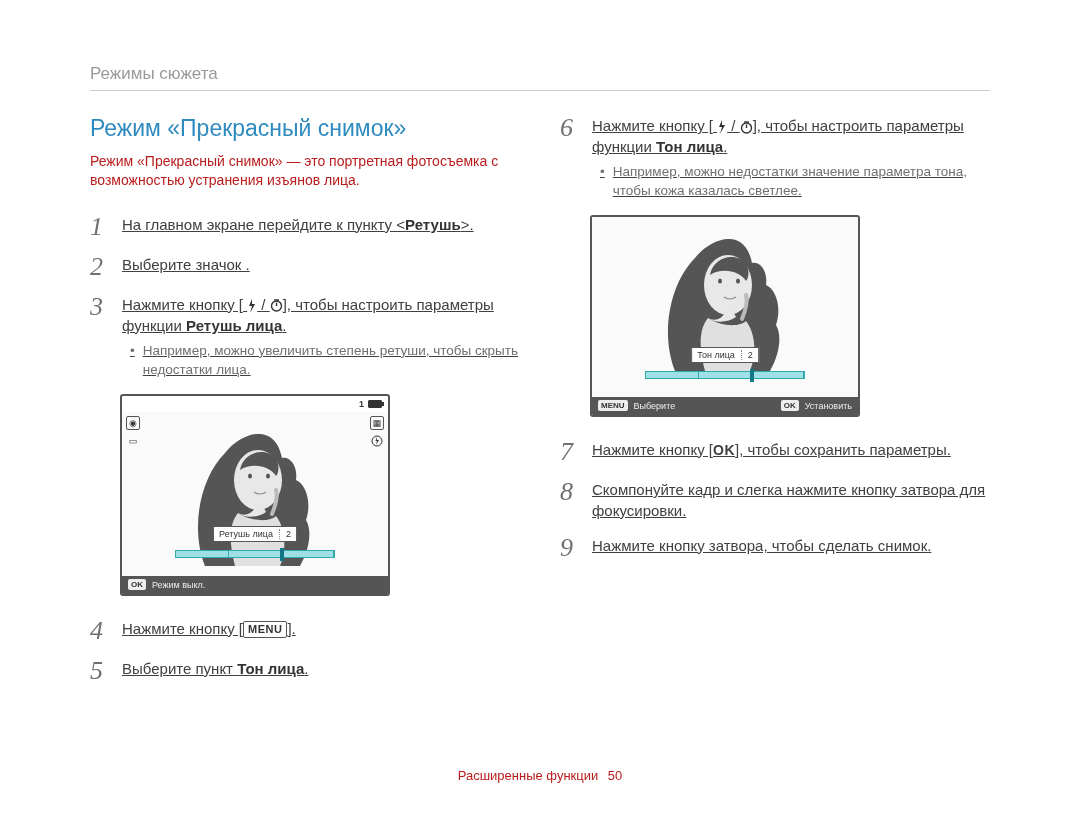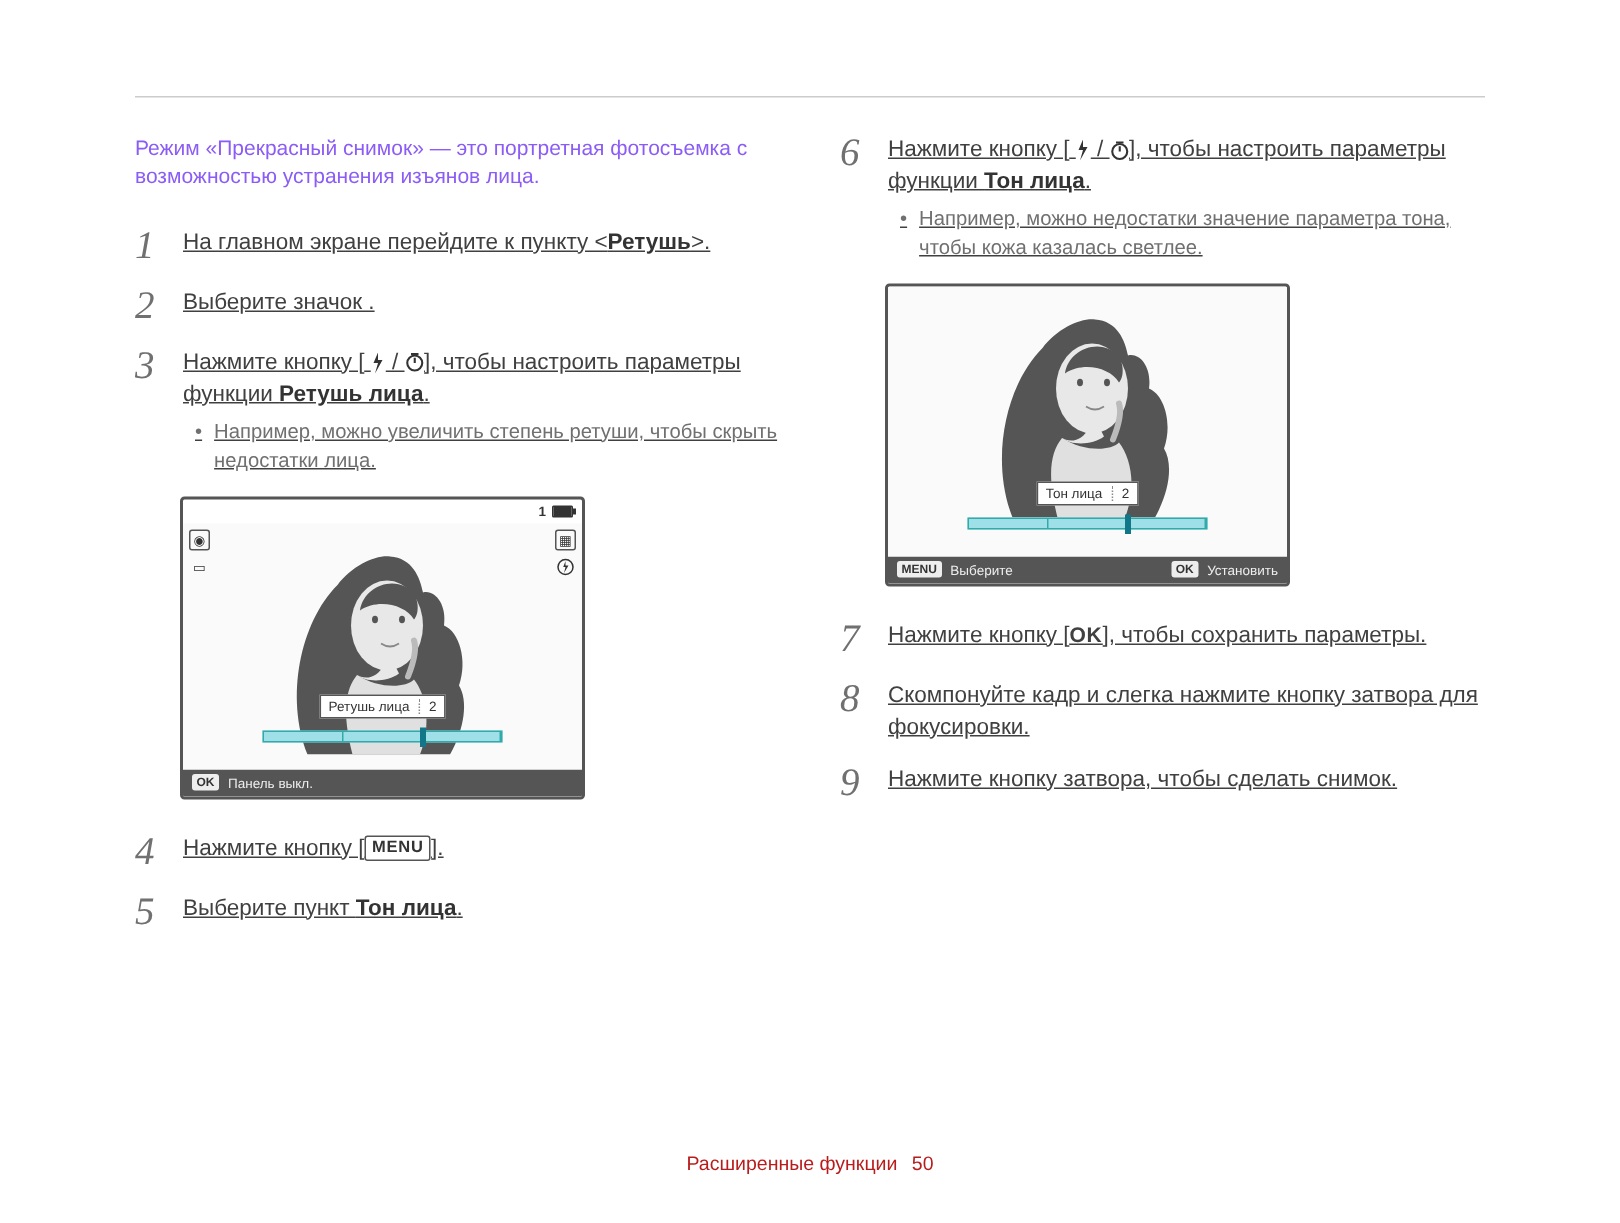--- a/index.html
+++ b/index.html
@@ -33,21 +33,21 @@
     flex: 1;
   }
   .title {
     color: #2e8bc0;
     font-size: 23px;
     font-weight: 400;
     margin-bottom: 10px;
   }
   .intro {
     font-size: 14px;
-    color: #8b5cf6;
+    color: #b91c1c;
     line-height: 1.35;
     margin-bottom: 24px;
   }
   .step {
     display: flex;
     gap: 12px;
     margin-bottom: 14px;
   }
   .step-num {
     font-style: italic;
@@ -243,26 +243,28 @@
   }
   .battery-icon .fill{
     display:block;height:100%;width:100%;background:#333;
   }
 </style>
 </head>
 <body>
 
 <div class="page">
 
+  <div class="section-header">Режимы сюжета</div>
   <hr class="rule">
 
   <div class="columns">
 
     <div class="col">
 
+      <div class="title">Режим «Прекрасный снимок»</div>
       <p class="intro">Режим «Прекрасный снимок» — это портретная фотосъемка с возможностью устранения изъянов лица.</p>
 
       <div class="step">
         <div class="step-num">1</div>
         <div class="step-body">
           <span>На главном экране перейдите к пункту &lt;</span><span class="bold">Ретушь</span><span>&gt;.</span>
         </div>
       </div>
 
       <div class="step">
@@ -333,21 +335,21 @@
             </div>
             <div class="slider-track">
               <div class="slider-seg"></div>
                 <div class="slider-seg"></div>
                 <div class="slider-seg"></div>
               <div class="slider-mark" style="left:66%"></div>
             </div>
           </div>
           <div class="lcd-foot">
             <span class="foot-btn">OK</span>
-            <span>Панель выкл.</span>
+            <span>Режим выкл.</span>
           </div>
         </div>
       </div>
 
       <div class="step">
         <div class="step-num">4</div>
         <div class="step-body">
           <span>Нажмите кнопку [</span><span class="menu-glyph menu-glyph-large">MENU</span><span>].</span>
         </div>
       </div>

